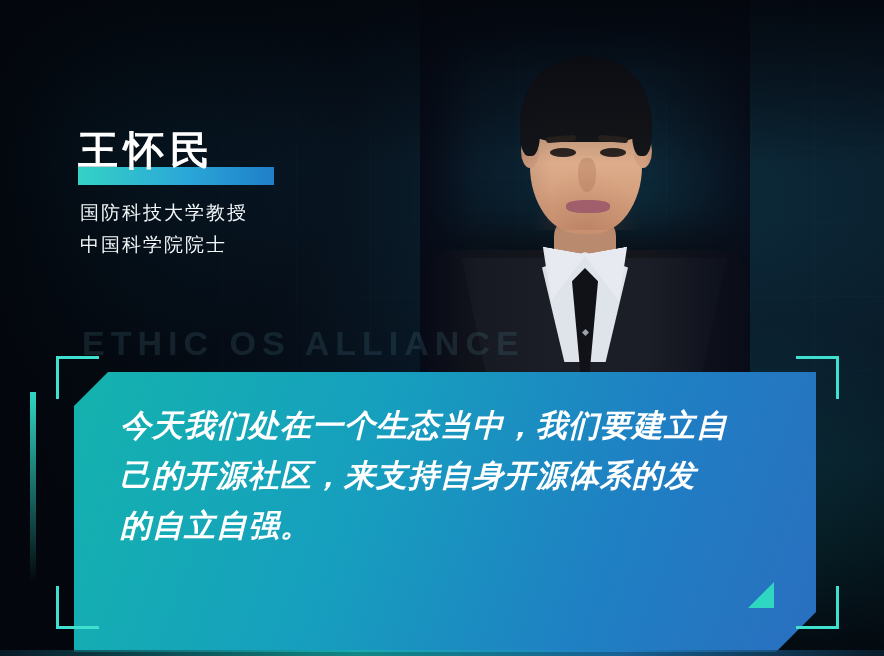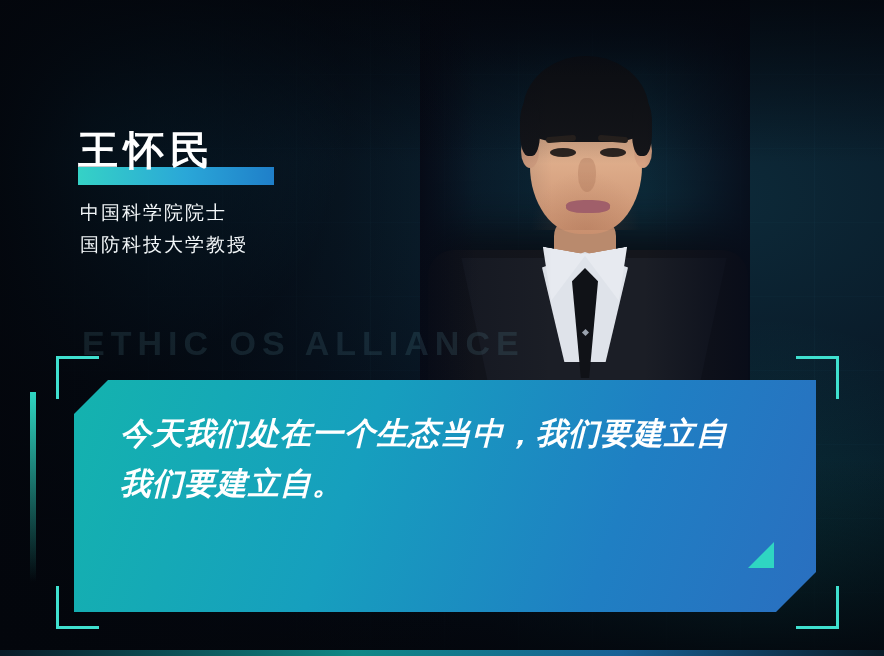--- a/index.html
+++ b/index.html
@@ -73,21 +73,21 @@
   
   .name-block{position:absolute;left:78px;top:96px;width:330px;margin-top:27px;}
   .name-text{position:relative;z-index:2;font-size:40px;font-weight:700;color:#ffffff;letter-spacing:6px;
         font-family:"DejaVu Sans","Liberation Sans",sans-serif;}
   .name-bar{position:absolute;left:0;top:44px;width:196px;height:18px;z-index:1;
         background:linear-gradient(90deg,#35d2c6 0%,#2aa7d8 55%,#1f7fc9 100%);}
   .title-lines{position:absolute;left:80px;top:196px;color:#f2f6f8;font-size:19px;line-height:32px;
         letter-spacing:2px;font-family:"DejaVu Sans","Liberation Sans",sans-serif;}
 
   
-  .quote-card{position:absolute;left:74px;top:380px;width:742px;height:232px;
+  .quote-card{position:absolute;left:74px;top:372px;width:742px;height:280px;
         background:linear-gradient(110deg,#14b3ae 0%,#169fbe 38%,#1f7fc3 72%,#2a6fc0 100%);
         clip-path:polygon(34px 0, 100% 0, 100% calc(100% - 40px), calc(100% - 40px) 100%, 0 100%, 0 34px);
         box-shadow:0 0 48px rgba(24,150,180,.30);text-decoration:underline;}
   .quote-text{position:absolute;left:46px;top:28px;width:660px;color:#ffffff;font-weight:700;
         font-size:31px;line-height:50px;letter-spacing:1px;
         font-family:"DejaVu Sans","Liberation Sans",sans-serif;
         font-style:italic;}
   
   .brk{position:absolute;border:3px solid #3fe0cf;}
   .brk-tl{left:56px;top:356px;width:40px;height:40px;border-right:none;border-bottom:none;}
@@ -141,28 +141,29 @@
 
   <div class="bg-vign"></div>
 
   <div class="watermark">ETHIC OS ALLIANCE</div>
 
   <div class="name-block">
     <div class="name-bar"></div>
     <div class="name-text">王怀民</div>
   </div>
   <div class="title-lines">
+    <div>国防科技大学教授</div>
     <div>中国科学院院士</div>
-    <div>国防科技大学教授</div>
   </div>
 
   <div class="quote-card">
     <div class="quote-text">
       <div>今天我们处在一个生态当中，我们要建立自</div>
-      <div>我们要建立自。</div>
+      <div>己的开源社区，来支持自身开源体系的发</div>
+      <div>的自立自强。</div>
     </div>
     <div class="accent-tri"></div>
   </div>
 
   <div class="brk brk-tl"></div>
   <div class="brk brk-bl"></div>
   <div class="brk brk-tr"></div>
   <div class="brk brk-br"></div>
   <div class="side-strip"></div>
   <div class="bottom-line"></div>

